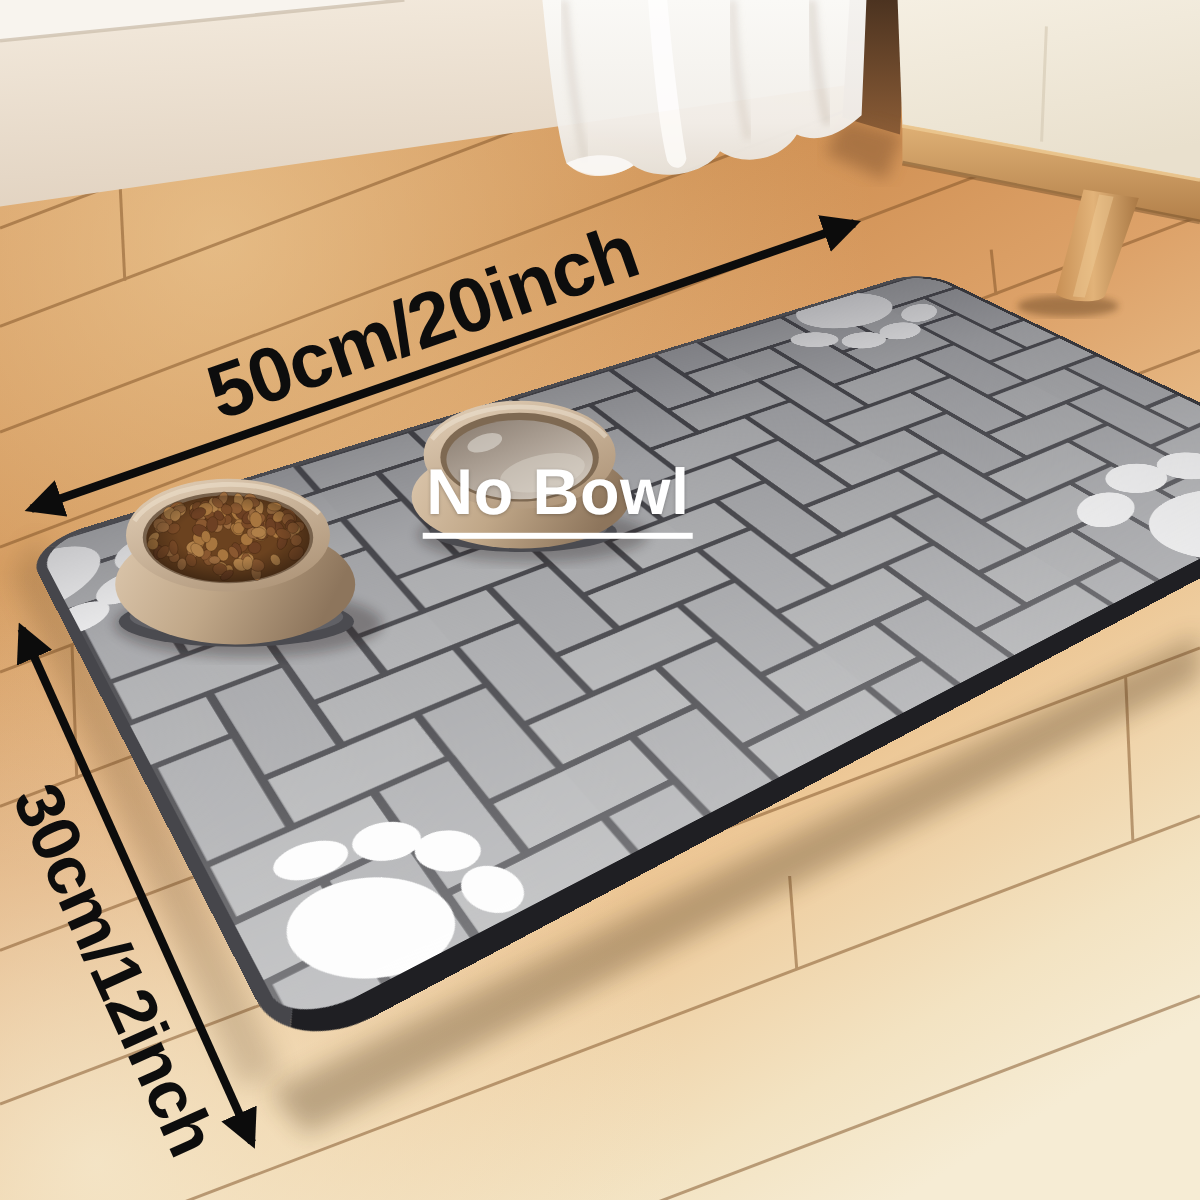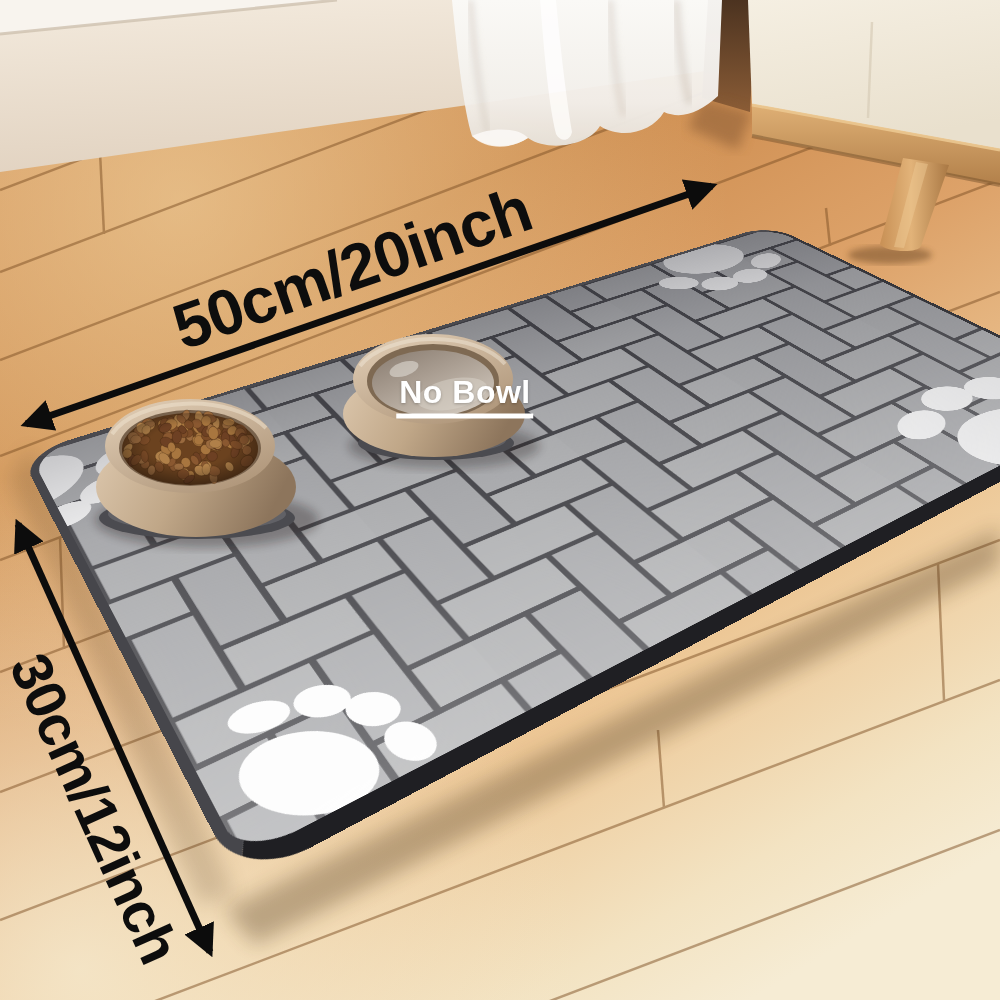--- a/index.html
+++ b/index.html
@@ -30,22 +30,22 @@
   }
 
   
   .dim-label{
     position:absolute;color:#0d0d0d;font-weight:700;letter-spacing:-1px;
     white-space:nowrap;transform-origin:center center;user-select:none;
   }
   #label-width{left:352px;top:268px;font-size:64px;transform:translate(-50%,-50%) rotate(-19.2deg);}
   #label-depth{left:95px;top:808px;font-size:57px;transform:translate(-50%,-50%) rotate(65.8deg);}
   #label-nobowl{
-    position:absolute;left:465px;top:396px;transform:translate(-50%,-50%);
-    color:#fff;font-weight:700;font-size:32px;letter-spacing:.5px;white-space:nowrap;
+    position:absolute;left:465px;top:414px;transform:translate(-50%,-50%);
+    color:#fff;font-weight:700;font-size:54px;letter-spacing:.5px;white-space:nowrap;
     border-bottom:5px solid #fff;padding:0 3px 3px 3px;
     text-shadow:0 1px 3px rgba(0,0,0,.25);
   }
 </style>
 </head>
 <body>
 
 <div class="stage" role="img">
 
   <svg id="bg" viewBox="0 0 1000 1000">

